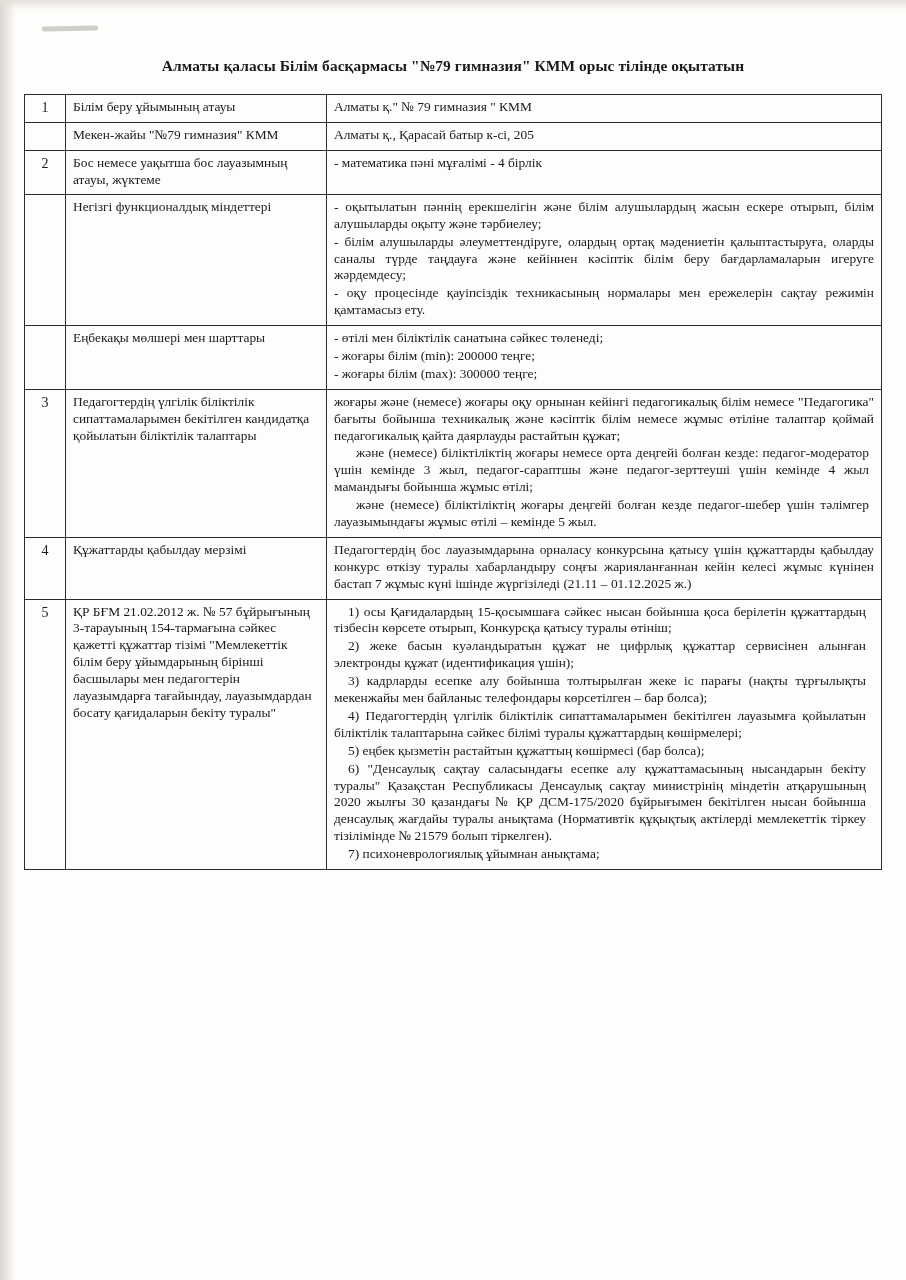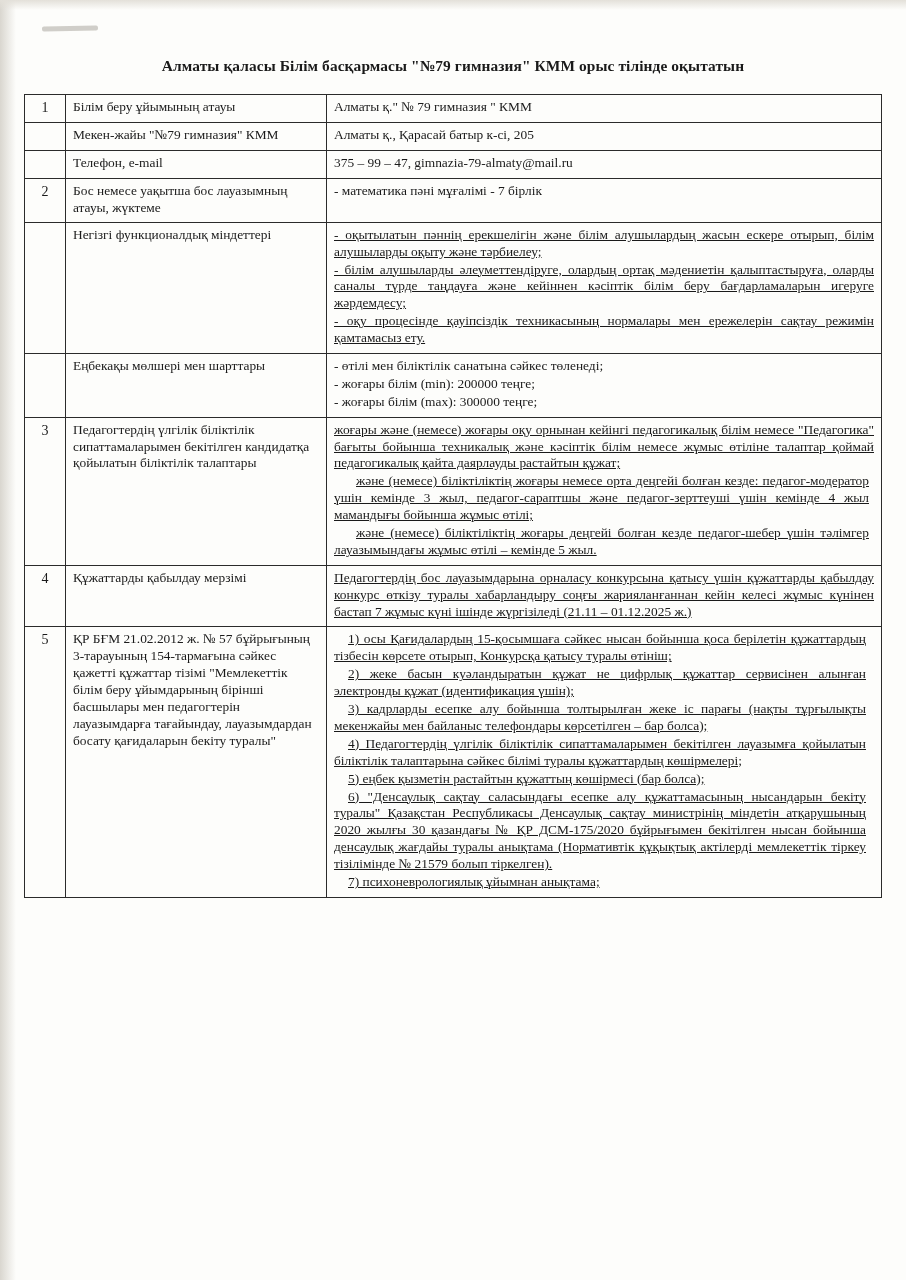--- a/index.html
+++ b/index.html
@@ -82,21 +82,20 @@
     padding-right: 2px;
   }
   td.label {
     width: 246px;
   }
   td.value {
     width: 540px;
   }
   .just {
     text-align: justify;
-    text-decoration: underline;
   }
   .p {
     margin: 0 0 1px 0;
   }
   .p-ind {
     margin: 0 5px 1px 0;
     text-indent: 22px;
   }
   .p-ind2 {
     margin: 0 8px 1px 0;
@@ -130,33 +129,26 @@
         </tr>
 
         <tr>
           <td class="num"></td>
           <td class="label">Мекен-жайы "№79 гимназия" КММ</td>
           <td class="value">
             <p class="p">Алматы қ., Қарасай батыр к-сі, 205</p>
           </td>
         </tr>
 
-        <tr>
-          <td class="num"></td>
-          <td class="label">Телефон, e-mail</td>
-          <td class="value">
-            <p class="p">375 – 99 – 47, gimnazia-79-almaty@mail.ru</p>
-          </td>
-        </tr>
 
         <tr>
           <td class="num">2</td>
           <td class="label">Бос немесе уақытша бос лауазымның атауы, жүктеме</td>
           <td class="value">
-            <p class="p">-  математика пәні мұғалімі - 7 бірлік</p>
+            <p class="p">-  математика пәні мұғалімі - 4 бірлік</p>
           </td>
         </tr>
 
         <tr>
           <td class="num"></td>
           <td class="label">Негізгі функционалдық міндеттері</td>
           <td class="value just">
             <p class="p">- оқытылатын пәннің ерекшелігін және білім алушылардың жасын ескере отырып, білім алушыларды оқыту және тәрбиелеу;</p>
             <p class="p">- білім алушыларды әлеуметтендіруге, олардың ортақ мәдениетін қалыптастыруға, оларды саналы түрде таңдауға және кейіннен кәсіптік білім беру бағдарламаларын игеруге жәрдемдесу;</p>
             <p class="p">-  оқу  процесінде  қауіпсіздік  техникасының  нормалары  мен ережелерін сақтау режимін қамтамасыз ету.</p>

